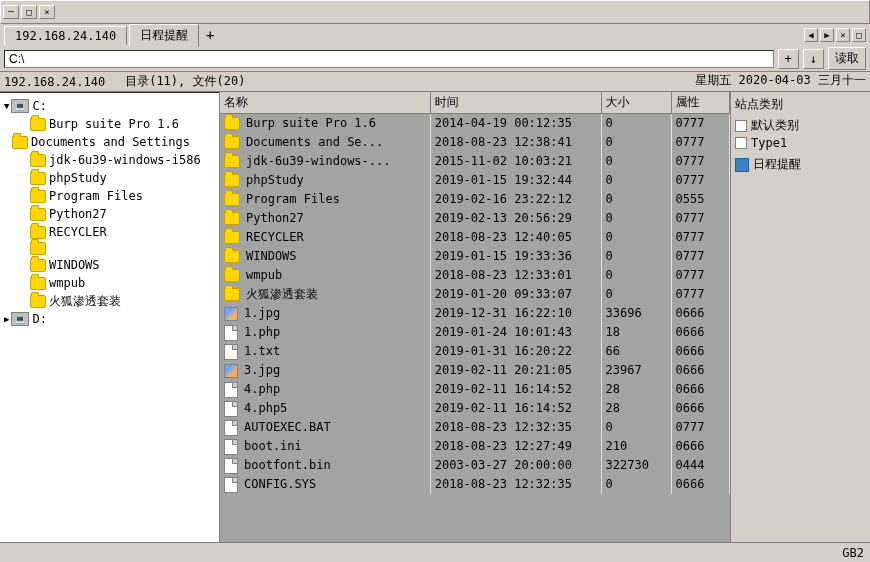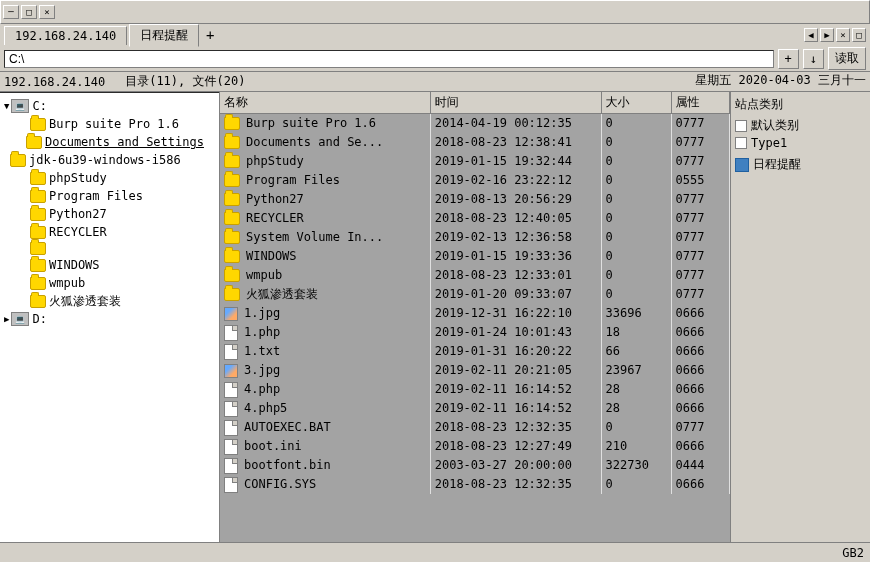--- a/index.html
+++ b/index.html
@@ -352,26 +352,26 @@
         <div class="tree-item" style="padding-left: 4px;">
           <span style="font-size:9px;margin-right:2px;">▼</span>
           <span style="display:inline-block;width:18px;height:14px;background:#c0c0c0;border:1px solid #808080;margin-right:3px;flex-shrink:0;font-size:8px;text-align:center;line-height:14px;">💻</span>
           <span>C:</span>
         </div>
         <div class="tree-item" style="padding-left: 20px;">
           <span style="width:10px;display:inline-block;"></span>
           <span class="icon-folder"></span>
           <span>Burp suite Pro 1.6</span>
         </div>
-        <div class="tree-item" style="padding-left: 16px; text-decoration: underline;">
+        <div class="tree-item" style="padding-left: 2px;">
           <span style="width:10px;display:inline-block;"></span>
           <span class="icon-folder"></span>
           <span>Documents and Settings</span>
         </div>
-        <div class="tree-item" style="">
+        <div class="tree-item" style="padding-left: 20px;">
           <span style="width:10px;display:inline-block;"></span>
           <span class="icon-folder"></span>
           <span>jdk-6u39-windows-i586</span>
         </div>
         <div class="tree-item" style="padding-left: 20px;">
           <span style="width:10px;display:inline-block;"></span>
           <span class="icon-folder"></span>
           <span>phpStudy</span>
         </div>
         <div class="tree-item" style="padding-left: 20px;">
@@ -447,20 +447,31 @@
       </div>
     </td>
     <td>2018-08-23 12:38:41</td>
     <td>0</td>
     <td>0777</td>
   </tr>
             <tr>
     <td>
       <div class="file-icon-cell">
         <span class="icon-folder" style="display:inline-block;width:16px;height:13px;background:#ffd700;border:1px solid #c8a000;border-radius:0 2px 2px 2px;position:relative;flex-shrink:0;margin-right:3px;"></span>
+        <span>jdk-6u39-windows-...</span>
+      </div>
+    </td>
+    <td>2015-11-02 10:03:21</td>
+    <td>0</td>
+    <td>0777</td>
+  </tr>
+            <tr>
+    <td>
+      <div class="file-icon-cell">
+        <span class="icon-folder" style="display:inline-block;width:16px;height:13px;background:#ffd700;border:1px solid #c8a000;border-radius:0 2px 2px 2px;position:relative;flex-shrink:0;margin-right:3px;"></span>
         <span>phpStudy</span>
       </div>
     </td>
     <td>2019-01-15 19:32:44</td>
     <td>0</td>
     <td>0777</td>
   </tr>
             <tr>
     <td>
       <div class="file-icon-cell">
@@ -472,43 +483,32 @@
     <td>0</td>
     <td>0555</td>
   </tr>
             <tr>
     <td>
       <div class="file-icon-cell">
         <span class="icon-folder" style="display:inline-block;width:16px;height:13px;background:#ffd700;border:1px solid #c8a000;border-radius:0 2px 2px 2px;position:relative;flex-shrink:0;margin-right:3px;"></span>
         <span>Python27</span>
       </div>
     </td>
-    <td>2019-08-13 20:56:29</td>
+    <td>2019-02-13 20:56:29</td>
     <td>0</td>
     <td>0777</td>
   </tr>
             <tr>
     <td>
       <div class="file-icon-cell">
         <span class="icon-folder" style="display:inline-block;width:16px;height:13px;background:#ffd700;border:1px solid #c8a000;border-radius:0 2px 2px 2px;position:relative;flex-shrink:0;margin-right:3px;"></span>
         <span>RECYCLER</span>
       </div>
     </td>
     <td>2018-08-23 12:40:05</td>
-    <td>0</td>
-    <td>0777</td>
-  </tr>
-            <tr>
-    <td>
-      <div class="file-icon-cell">
-        <span class="icon-folder" style="display:inline-block;width:16px;height:13px;background:#ffd700;border:1px solid #c8a000;border-radius:0 2px 2px 2px;position:relative;flex-shrink:0;margin-right:3px;"></span>
-        <span>System Volume In...</span>
-      </div>
-    </td>
-    <td>2019-02-13 12:36:58</td>
     <td>0</td>
     <td>0777</td>
   </tr>
             <tr>
     <td>
       <div class="file-icon-cell">
         <span class="icon-folder" style="display:inline-block;width:16px;height:13px;background:#ffd700;border:1px solid #c8a000;border-radius:0 2px 2px 2px;position:relative;flex-shrink:0;margin-right:3px;"></span>
         <span>WINDOWS</span>
       </div>
     </td>

